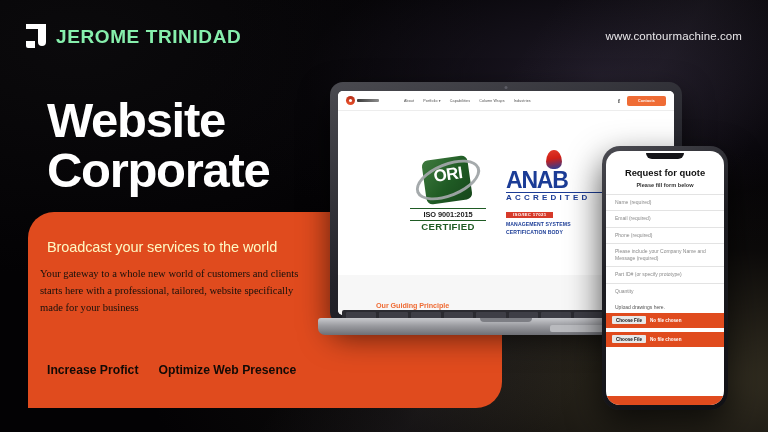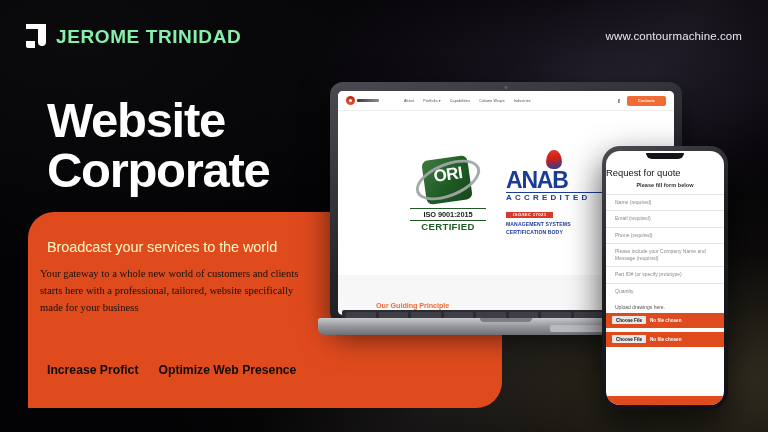--- a/index.html
+++ b/index.html
@@ -216,21 +216,21 @@
   }
   .phone-screen {
     width:100%; height:100%; background:#fff; border-radius:14px; overflow:hidden;
     position:relative; padding:10px 0 0 0;
   }
   .phone-notch {
     position:absolute; left:50%; top:2px; transform:translateX(-50%);
     width:38px; height:6px; background:#141418; border-radius:0 0 6px 6px;
   }
   .rfq-title {
-    text-align:left; font-size:9.4px; font-weight:400; color:#111; margin-top:6px;
+    text-align:center; font-size:9.4px; font-weight:700; color:#111; margin-top:6px;
   }
   .rfq-sub {
     text-align:center; font-size:5.6px; font-weight:700; color:#333; margin-top:4px;
   }
   .form { margin-top:6px; }
   .field {
     border-top:1px solid #e3e3e3; padding:4px 0 4px 9px;
     font-size:5px; color:#8a8a8a; line-height:1.45;
   }
   .field.tall { min-height:22px; }

